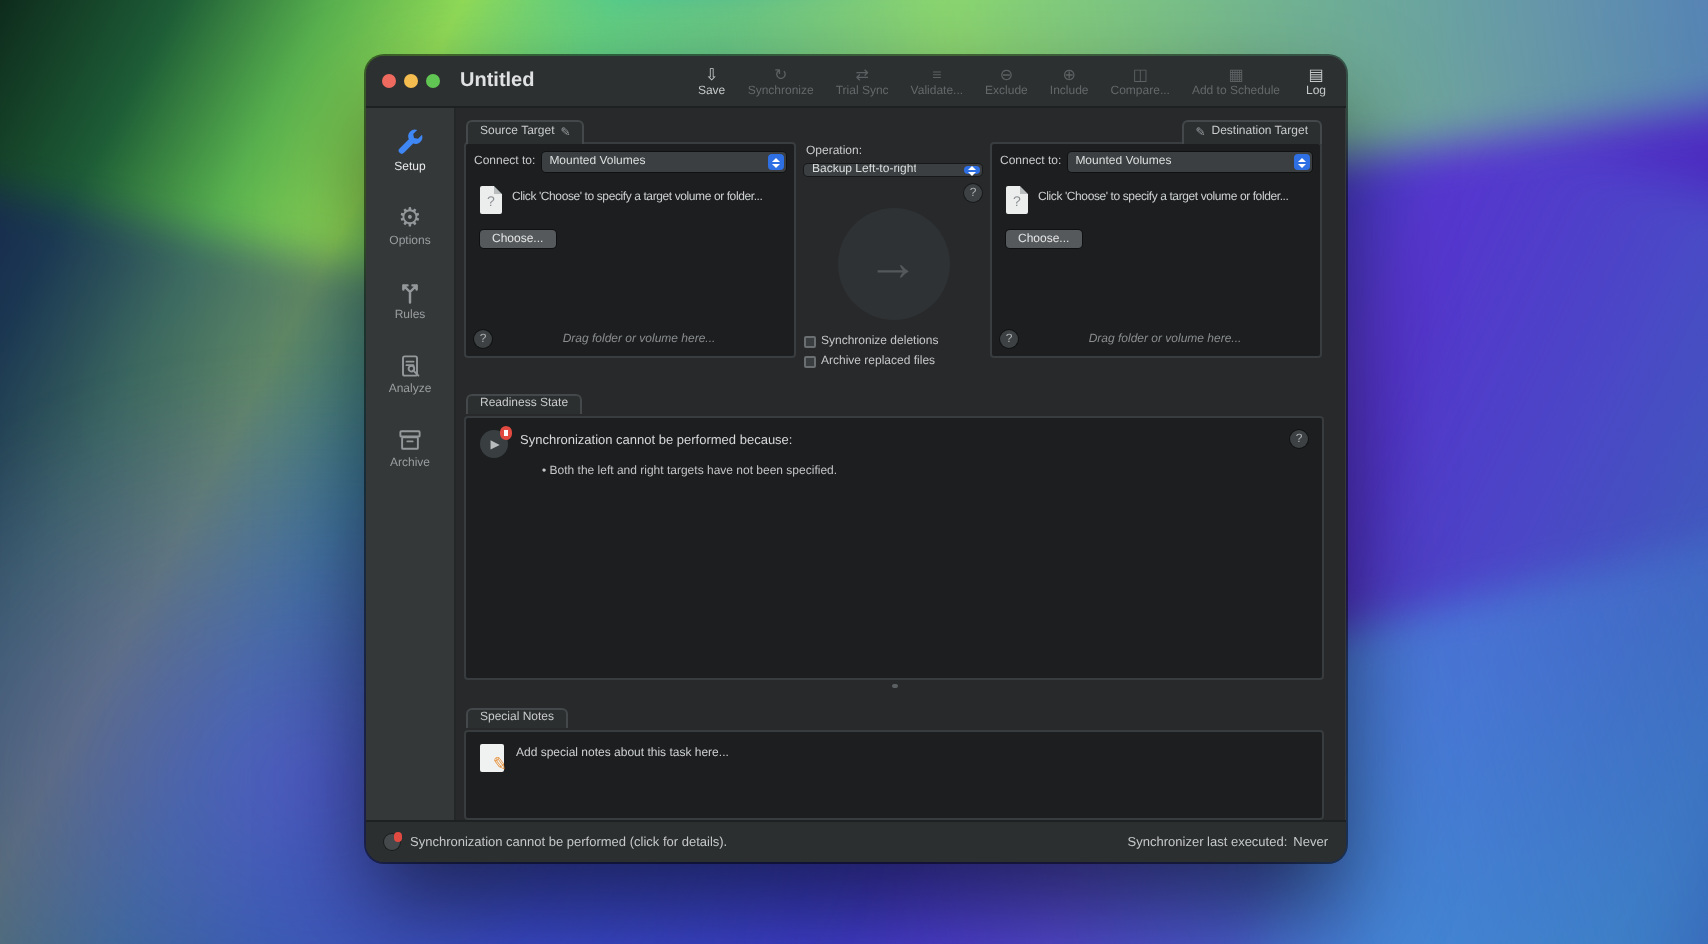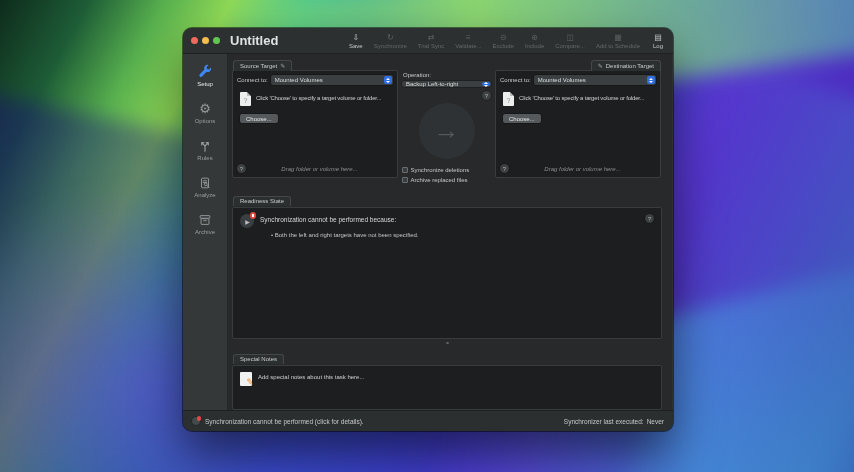--- a/index.html
+++ b/index.html
@@ -32,21 +32,21 @@
     box-shadow: 0 0 0 1px rgba(0,0,0,.5), 0 24px 48px rgba(0,0,0,.55), inset 0 0 0 .5px rgba(255,255,255,.07);
   }
 
   
   .titlebar {
     height:26px; flex:0 0 26px; background:#2d3031; border-radius:9px 9px 0 0;
     border-bottom:1px solid #1e2122; display:flex; align-items:center; padding:0 8px;
   }
   .lights { display:flex; gap:4px; margin-right:10px; }
   .light { width:7px; height:7px; border-radius:50%; }
-  .win-title { font-size:13px; font-weight:bold; color:#dfe1e2; margin-right:8px; white-space:nowrap; }
+  .win-title { font-size:10px; font-weight:bold; color:#dfe1e2; margin-right:8px; white-space:nowrap; }
   .toolbar { margin-left:auto; display:flex; align-items:flex-start; gap:11px; padding-top:2px; }
   .tb-item { display:flex; flex-direction:column; align-items:center; gap:1px; min-width:14px; cursor:default; }
   .tb-icon { font-size:8px; line-height:8px; color:#5c6062; }
   .tb-label { font-size:6px; line-height:6px; color:#64686a; white-space:nowrap; }
   .tb-item.enabled .tb-icon { color:#c6c9ca; }
   .tb-item.enabled .tb-label { color:#c6c9ca; }
 
   
   .main { flex:1; display:flex; min-height:0; }
   .sidebar { width:45px; flex:0 0 45px; background:#353839; border-right:1px solid #242728;

